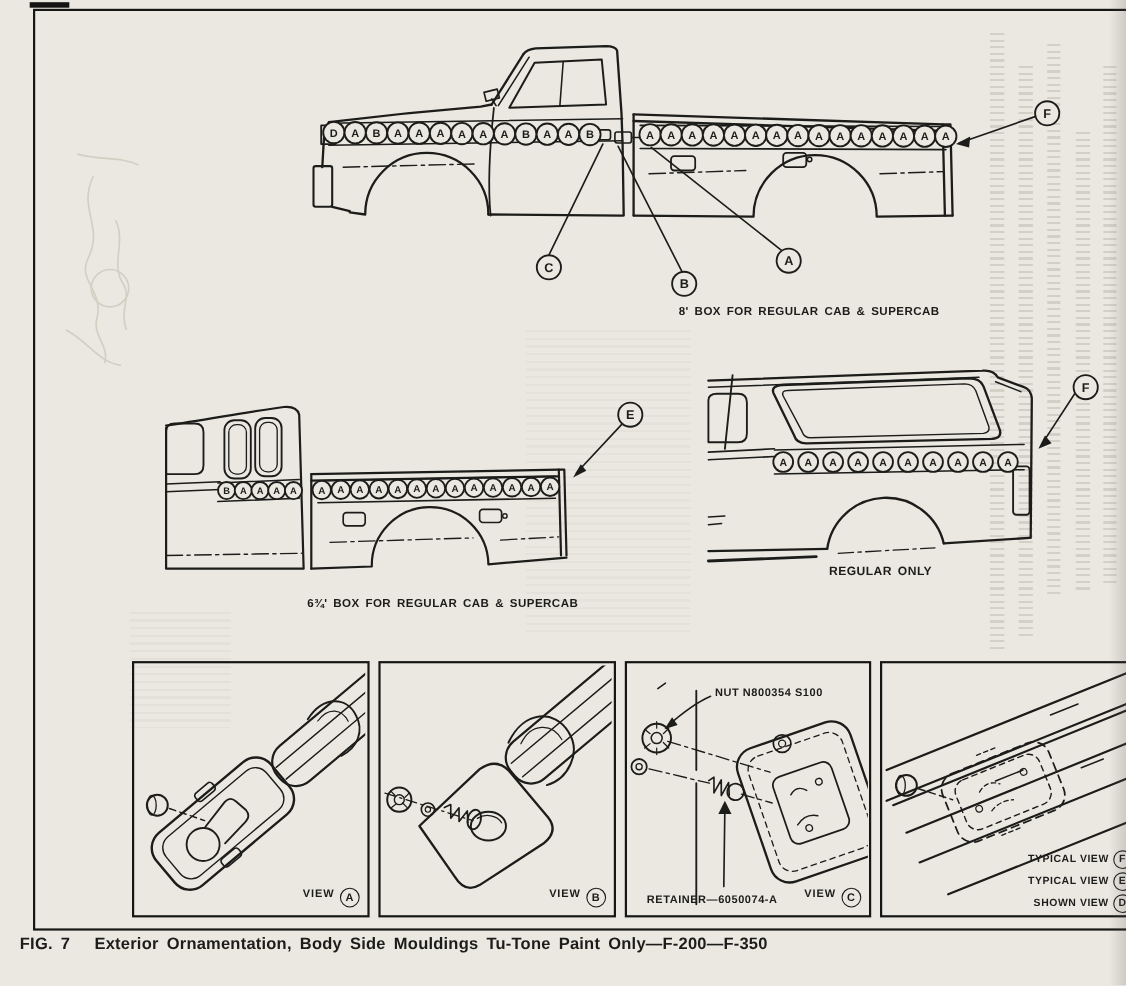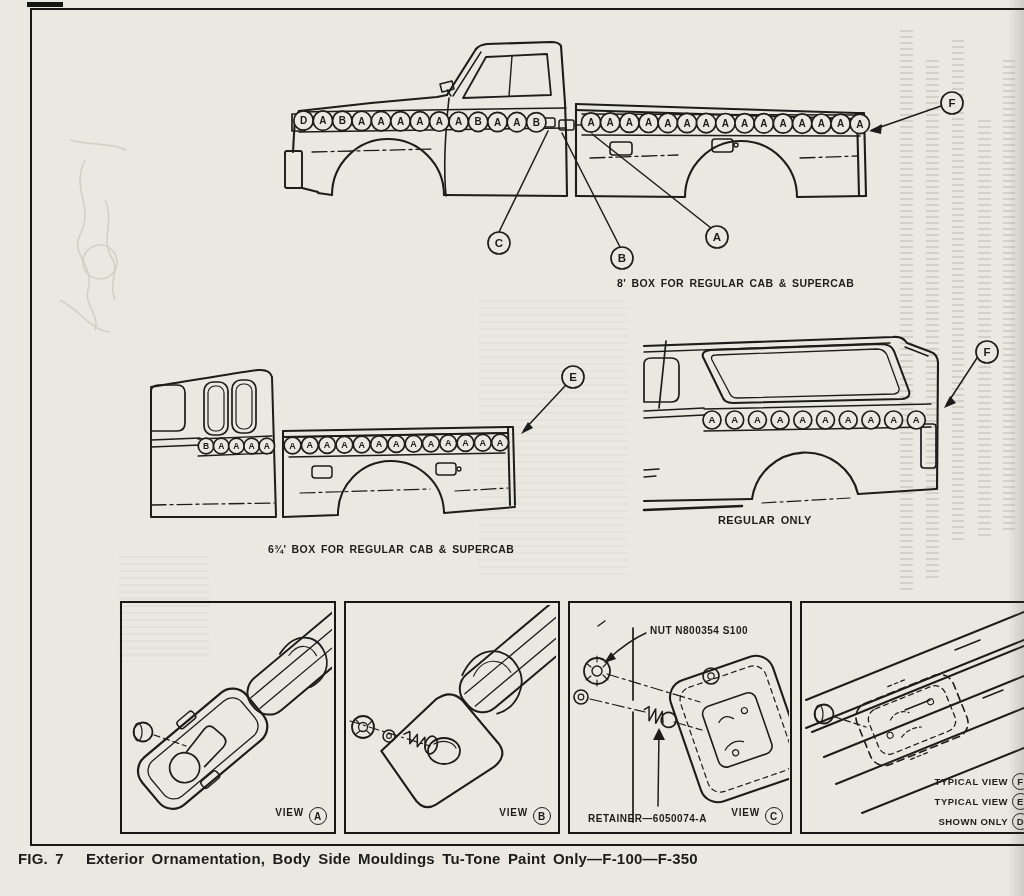--- a/index.html
+++ b/index.html
@@ -16,21 +16,21 @@
   .bleedpatch{position:absolute;z-index:1;
     background:repeating-linear-gradient(180deg, rgba(112,110,94,.5) 0 2px, transparent 2px 7px);}
   .edgeshade{position:absolute;z-index:6;right:0;top:0;width:16px;height:896px;
     background:linear-gradient(90deg, rgba(90,88,78,0) 0%, rgba(90,88,78,.20) 100%);}
   
   .frame{position:absolute;left:30px;top:8px;width:1000px;height:834px;
     border:2.5px solid #161614;z-index:4;pointer-events:none;background:transparent}
   .corner-mark{position:absolute;left:27px;top:2px;width:36px;height:5px;background:#141412;z-index:5}
   
   .dcap{position:absolute;z-index:5;font-weight:bold;letter-spacing:.4px;word-spacing:2px;
-    font-size:10.5px;white-space:nowrap}
+    font-size:10.5px;text-align:center;white-space:nowrap}
   
   .panel{position:absolute;top:601px;height:233px;border:2.5px solid #161614;z-index:4;
     box-sizing:border-box;background:transparent}
   .view-label{position:absolute;right:7px;bottom:7px;font-weight:bold;font-size:10px;
     letter-spacing:.8px;white-space:nowrap;display:flex;z-index:6}
   .circle-letter{display:inline-flex;align-items:center;justify-content:center;
     width:18px;height:18px;border:1.8px solid #1c1c1a;border-radius:50%;
     font-size:10px;font-weight:bold;margin-left:5px;box-sizing:border-box;background:#eae8e1}
   .part-label{position:absolute;font-weight:bold;font-size:10px;letter-spacing:.5px;
     white-space:nowrap;z-index:6}
@@ -440,21 +440,21 @@
   <div class="vd-rows">
     <div class="vd-row">
       <span>TYPICAL VIEW</span>
       <span class="circle-letter">F</span>
     </div>
     <div class="vd-row">
       <span>TYPICAL VIEW</span>
       <span class="circle-letter">E</span>
     </div>
     <div class="vd-row">
-      <span>SHOWN  ONLY</span>
+      <span>SHOWN  VIEW</span>
       <span class="circle-letter">D</span>
     </div>
   </div>
 </div>
 
 <div class="figcap">
-  <span class="figno">FIG. 7</span><span>Exterior Ornamentation, Body Side Mouldings Tu-Tone Paint Only—F-100—F-350</span>
+  <span class="figno">FIG. 7</span><span>Exterior Ornamentation, Body Side Mouldings Tu-Tone Paint Only—F-200—F-350</span>
 </div>
 
 </body></html>

